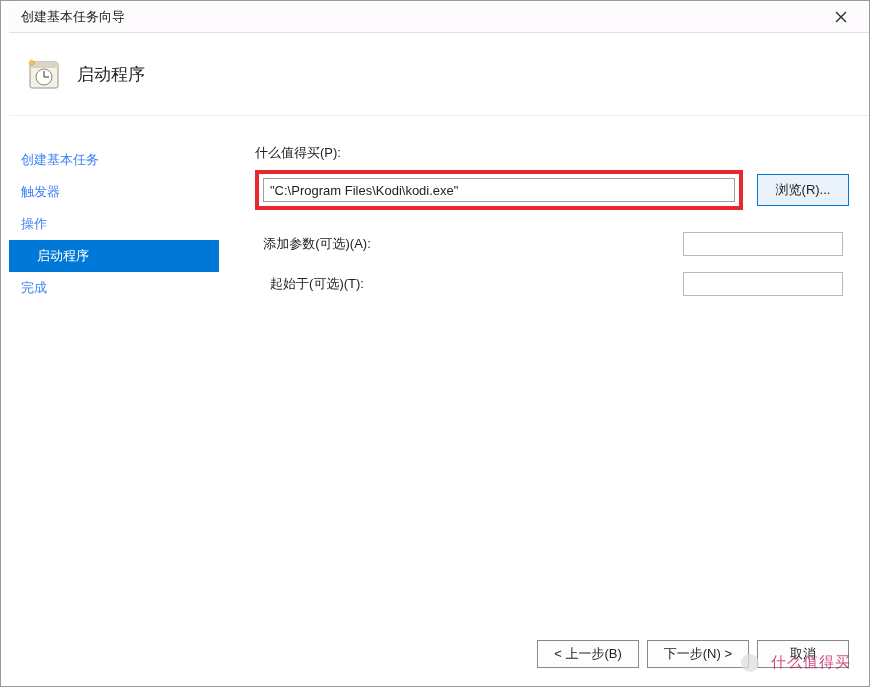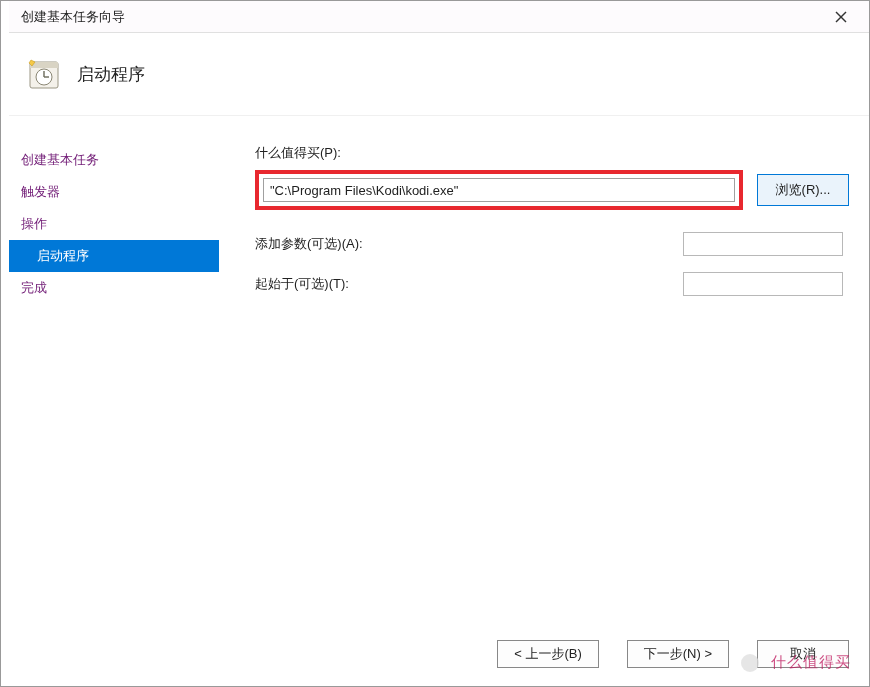--- a/index.html
+++ b/index.html
@@ -80,21 +80,21 @@
       background: #ffffff;
     }
     .sidebar {
       width: 210px;
       padding-top: 28px;
       display: flex;
       flex-direction: column;
     }
     .sidebar-item {
       padding: 6px 12px 6px 12px;
-      color: #701a75;
+      color: #3b82f6;
       font-size: 13px;
       cursor: pointer;
       line-height: 20px;
     }
     .sidebar-item.selected {
       background: #0078d7;
       color: #ffffff;
       padding-left: 28px;
     }
     .sidebar-item.indent {
@@ -109,20 +109,21 @@
       color: #222;
       font-size: 13px;
       margin-bottom: 8px;
       display: block;
     }
     .label-inline {
       color: #222;
       font-size: 13px;
       width: 124px;
       flex-shrink: 0;
+      text-align: center;
     }
     .program-row {
       display: flex;
       align-items: center;
       gap: 14px;
       margin-bottom: 22px;
     }
     .input-highlighted-wrap {
       border: 4px solid #e8282f;
       padding: 4px;
@@ -172,21 +173,21 @@
       align-items: center;
       justify-content: space-between;
       margin-bottom: 16px;
       padding-right: 6px;
     }
     .footer {
       position: absolute;
       bottom: 18px;
       right: 20px;
       display: flex;
-      gap: 28px;
+      gap: 8px;
       align-items: center;
     }
     .watermark {
       position: absolute;
       right: 18px;
       bottom: 14px;
       font-size: 15px;
       color: #be185d;
       opacity: 0.75;
       pointer-events: none;

